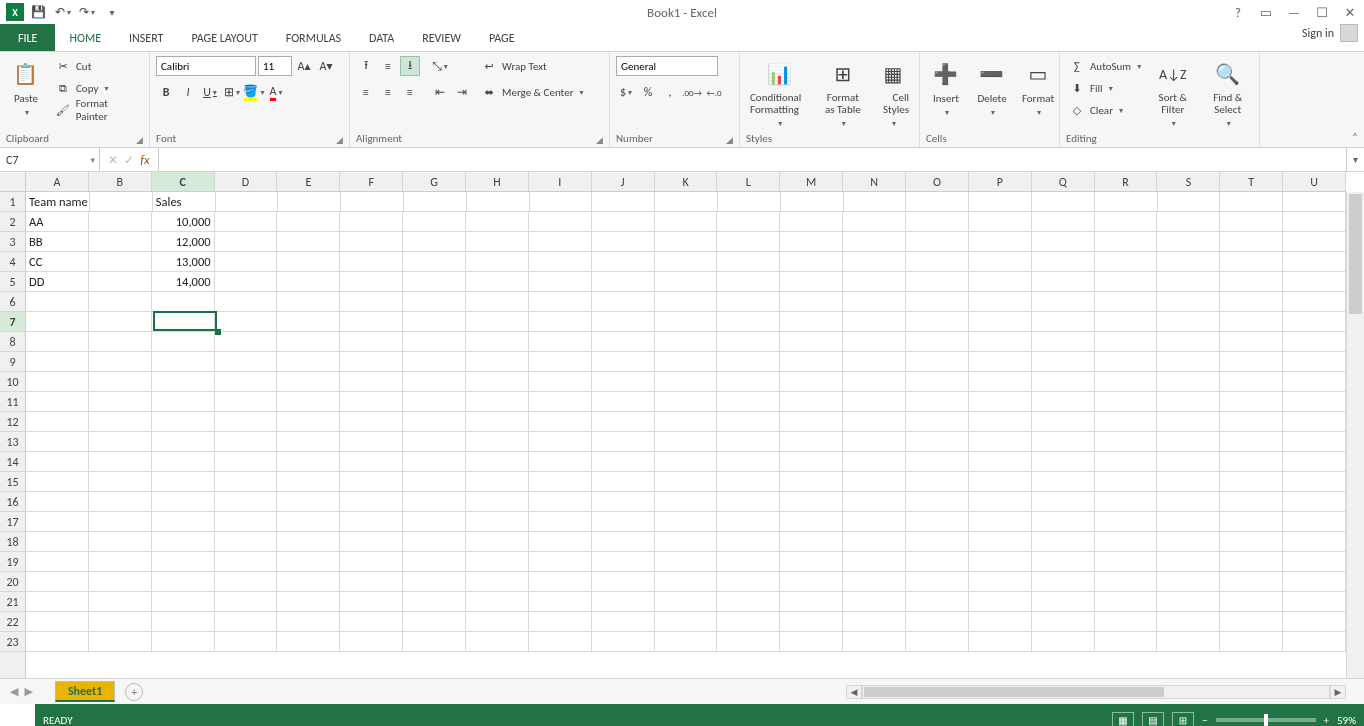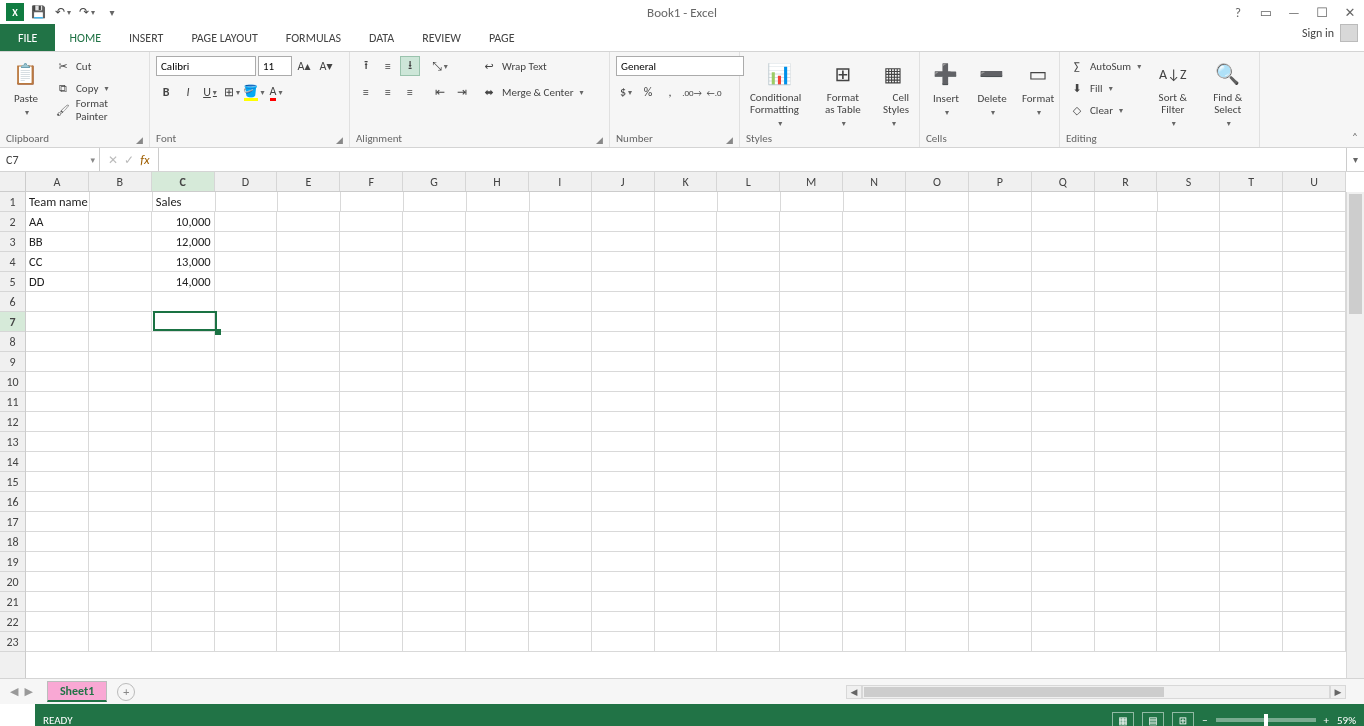--- a/index.html
+++ b/index.html
@@ -65,21 +65,21 @@
 .cell.ralign { text-align:right; }
 .cell.spill { overflow:visible; }
 .active-border { position:absolute; border:2px solid #1a7243; pointer-events:none; }
 .active-handle { position:absolute; width:6px; height:6px; background:#1a7243; }
 .vscroll { position:absolute; right:0; top:20px; bottom:0; width:18px; background:#f0f0f0; border-left:1px solid #d8d8d8;}
 .vthumb { position:absolute; left:2px; right:2px; top:2px; height:120px; background:#cdcdcd;}
 
 
 .sheettabs { height:26px; background:#f6f6f6; border-top:1px solid #d4d4d4; display:flex; align-items:center; position:relative;}
 .st-nav { display:flex; gap:6px; padding:0 10px; color:#999; font-size:11px;}
-.st-tab { background:#f9a8d4; border:1px solid #bcbcbc; border-bottom:2px solid #217346; padding:2px 12px; font-size:12px; font-weight:bold; color:#217346; border-radius:0; margin-left:4px;}
+.st-tab { background:#eab308; border:1px solid #bcbcbc; border-bottom:2px solid #217346; padding:2px 12px; font-size:12px; font-weight:bold; color:#217346; border-radius:0; margin-left:12px;}
 .st-add { margin-left:10px; width:18px; height:18px; border:1px solid #bbb; border-radius:50%; display:flex; align-items:center; justify-content:center; color:#888; font-size:12px;}
 .hscroll { position:absolute; right:18px; width:500px; height:16px; display:flex; align-items:center; }
 .hscroll-track { flex:1; height:14px; background:#f0f0f0; border:1px solid #d8d8d8; position:relative;}
 .hscroll-thumb { position:absolute; left:1px; top:1px; bottom:1px; width:300px; background:#cdcdcd;}
 .hscroll-btn { width:16px; height:14px; background:#f0f0f0; border:1px solid #d8d8d8; display:flex; align-items:center; justify-content:center; font-size:9px; color:#666;}
 
 
 .status { height:22px; background:#217346; color:#fff; display:flex; align-items:center; font-size:11px; padding:16px 8px; justify-content:space-between;margin-left:35px;}
 .status-right { display:flex; align-items:center; gap:8px;}
 .viewbtn { width:22px; height:16px; border:1px solid rgba(255,255,255,.5); display:flex; align-items:center; justify-content:center; font-size:10px;}
@@ -220,21 +220,21 @@
             <span>Merge &amp; Center</span>
             <span class="dd">▾</span>
           </div>
       </div>
     </div>
     <div class="group-label"><span>Alignment</span><span class="launcher">◢</span></div>
   </div>
 
   <div class="group" style="width:130px;">
     <div class="group-body" style="flex-direction:column; gap:6px;">
-      <input class="fake" style="width: 128px;" value="General">
+      <input class="fake" style="width: 102px;" value="General">
       <div class="btnrow">
         <div class="sq">$<span class="dd">▾</span></div>
         <div class="sq">%</div>
         <div class="sq">,</div>
         <div class="sq" style="font-size:9px;">.00→</div>
         <div class="sq" style="font-size:9px;">←.0</div>
       </div>
     </div>
     <div class="group-label"><span>Number</span><span class="launcher">◢</span></div>
   </div>

